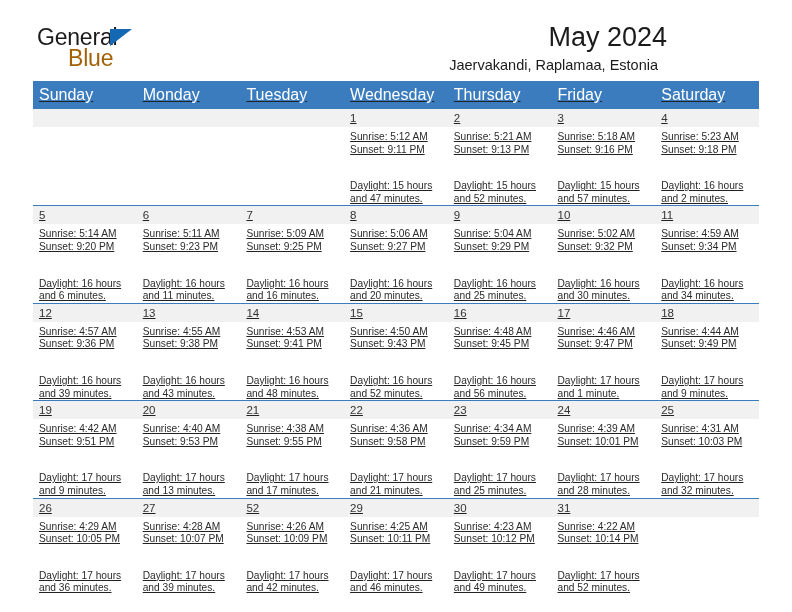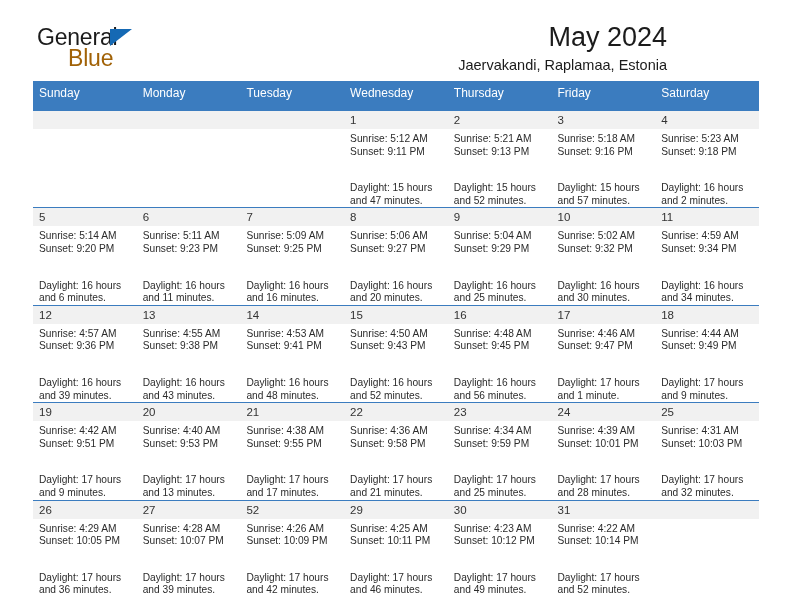--- a/index.html
+++ b/index.html
@@ -14,20 +14,21 @@
     font-family: "Liberation Sans", sans-serif;
     color: #222222;
     overflow: hidden;
   }
   .page {
     position: relative;
     width: 704px;
     height: 612px;
     box-sizing: border-box;
     padding: 0 33px;
+    text-decoration: underline;
   }
 
   
   .top {
     position: relative;
     height: 78px;
     padding-top: 22px;
     box-sizing: border-box;
   }
   .brand {
@@ -71,42 +72,42 @@
     position: absolute;
     right: 4px;
     top: 22px;
     font-size: 27px;
     color: #1b1b1b;
     text-align: left;
     white-space: nowrap;
   }
   .subtitle {
     position: absolute;
-    right: 4px;
+    right: 13px;
     top: 57px;
     font-size: 14.5px;
     color: #1b1b1b;
     text-align: right;
     white-space: nowrap;
   }
 
   
   .calendar {
     width: 726px;
     border-collapse: collapse;
     table-layout: fixed;
     margin-top: 3px;
   }
   .calendar th {
     background: #3b7cbf;
     color: #ffffff;
-    font-size: 12px;
+    font-size: 16px;
     font-weight: normal;
     text-align: left;
-    padding: 5px 0 11px 6px;
+    padding: 5px 0 5px 6px;
     height: 11px;
     border: none;
   }
   .calendar td {
     vertical-align: top;
     padding: 0;
     border: none;
     border-top: 1.5px solid #3b7cbf;
     height: 89px;
     background: #ffffff;

